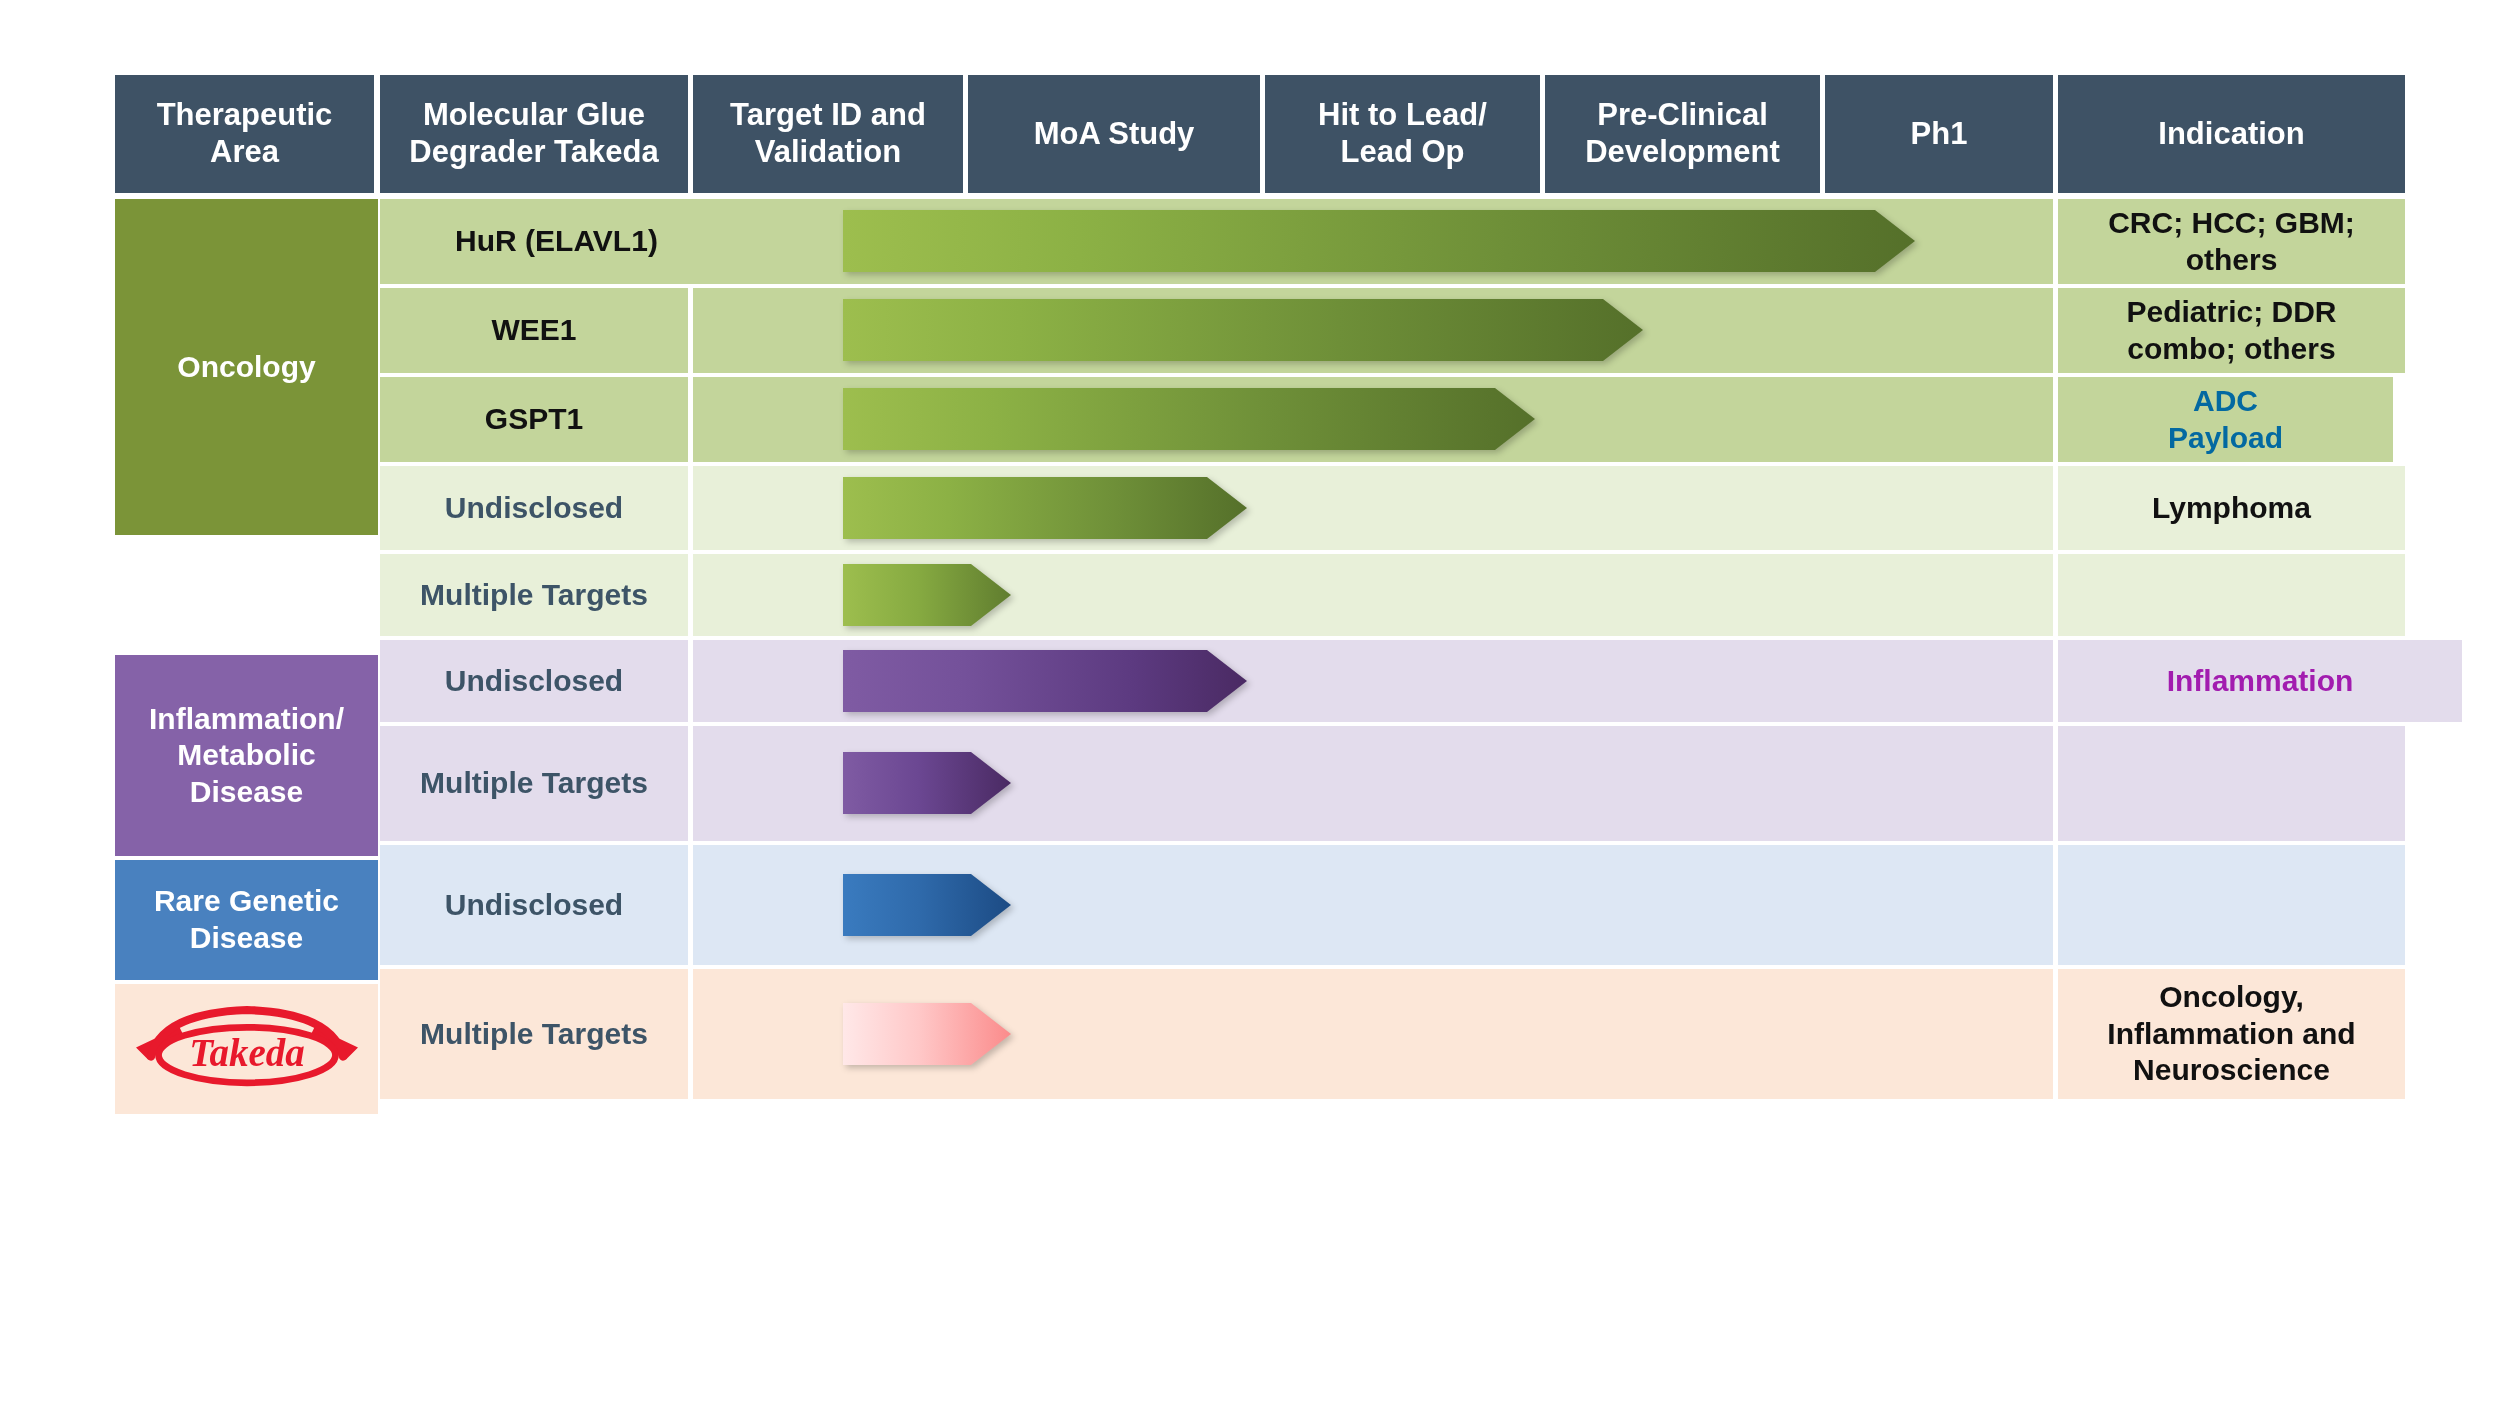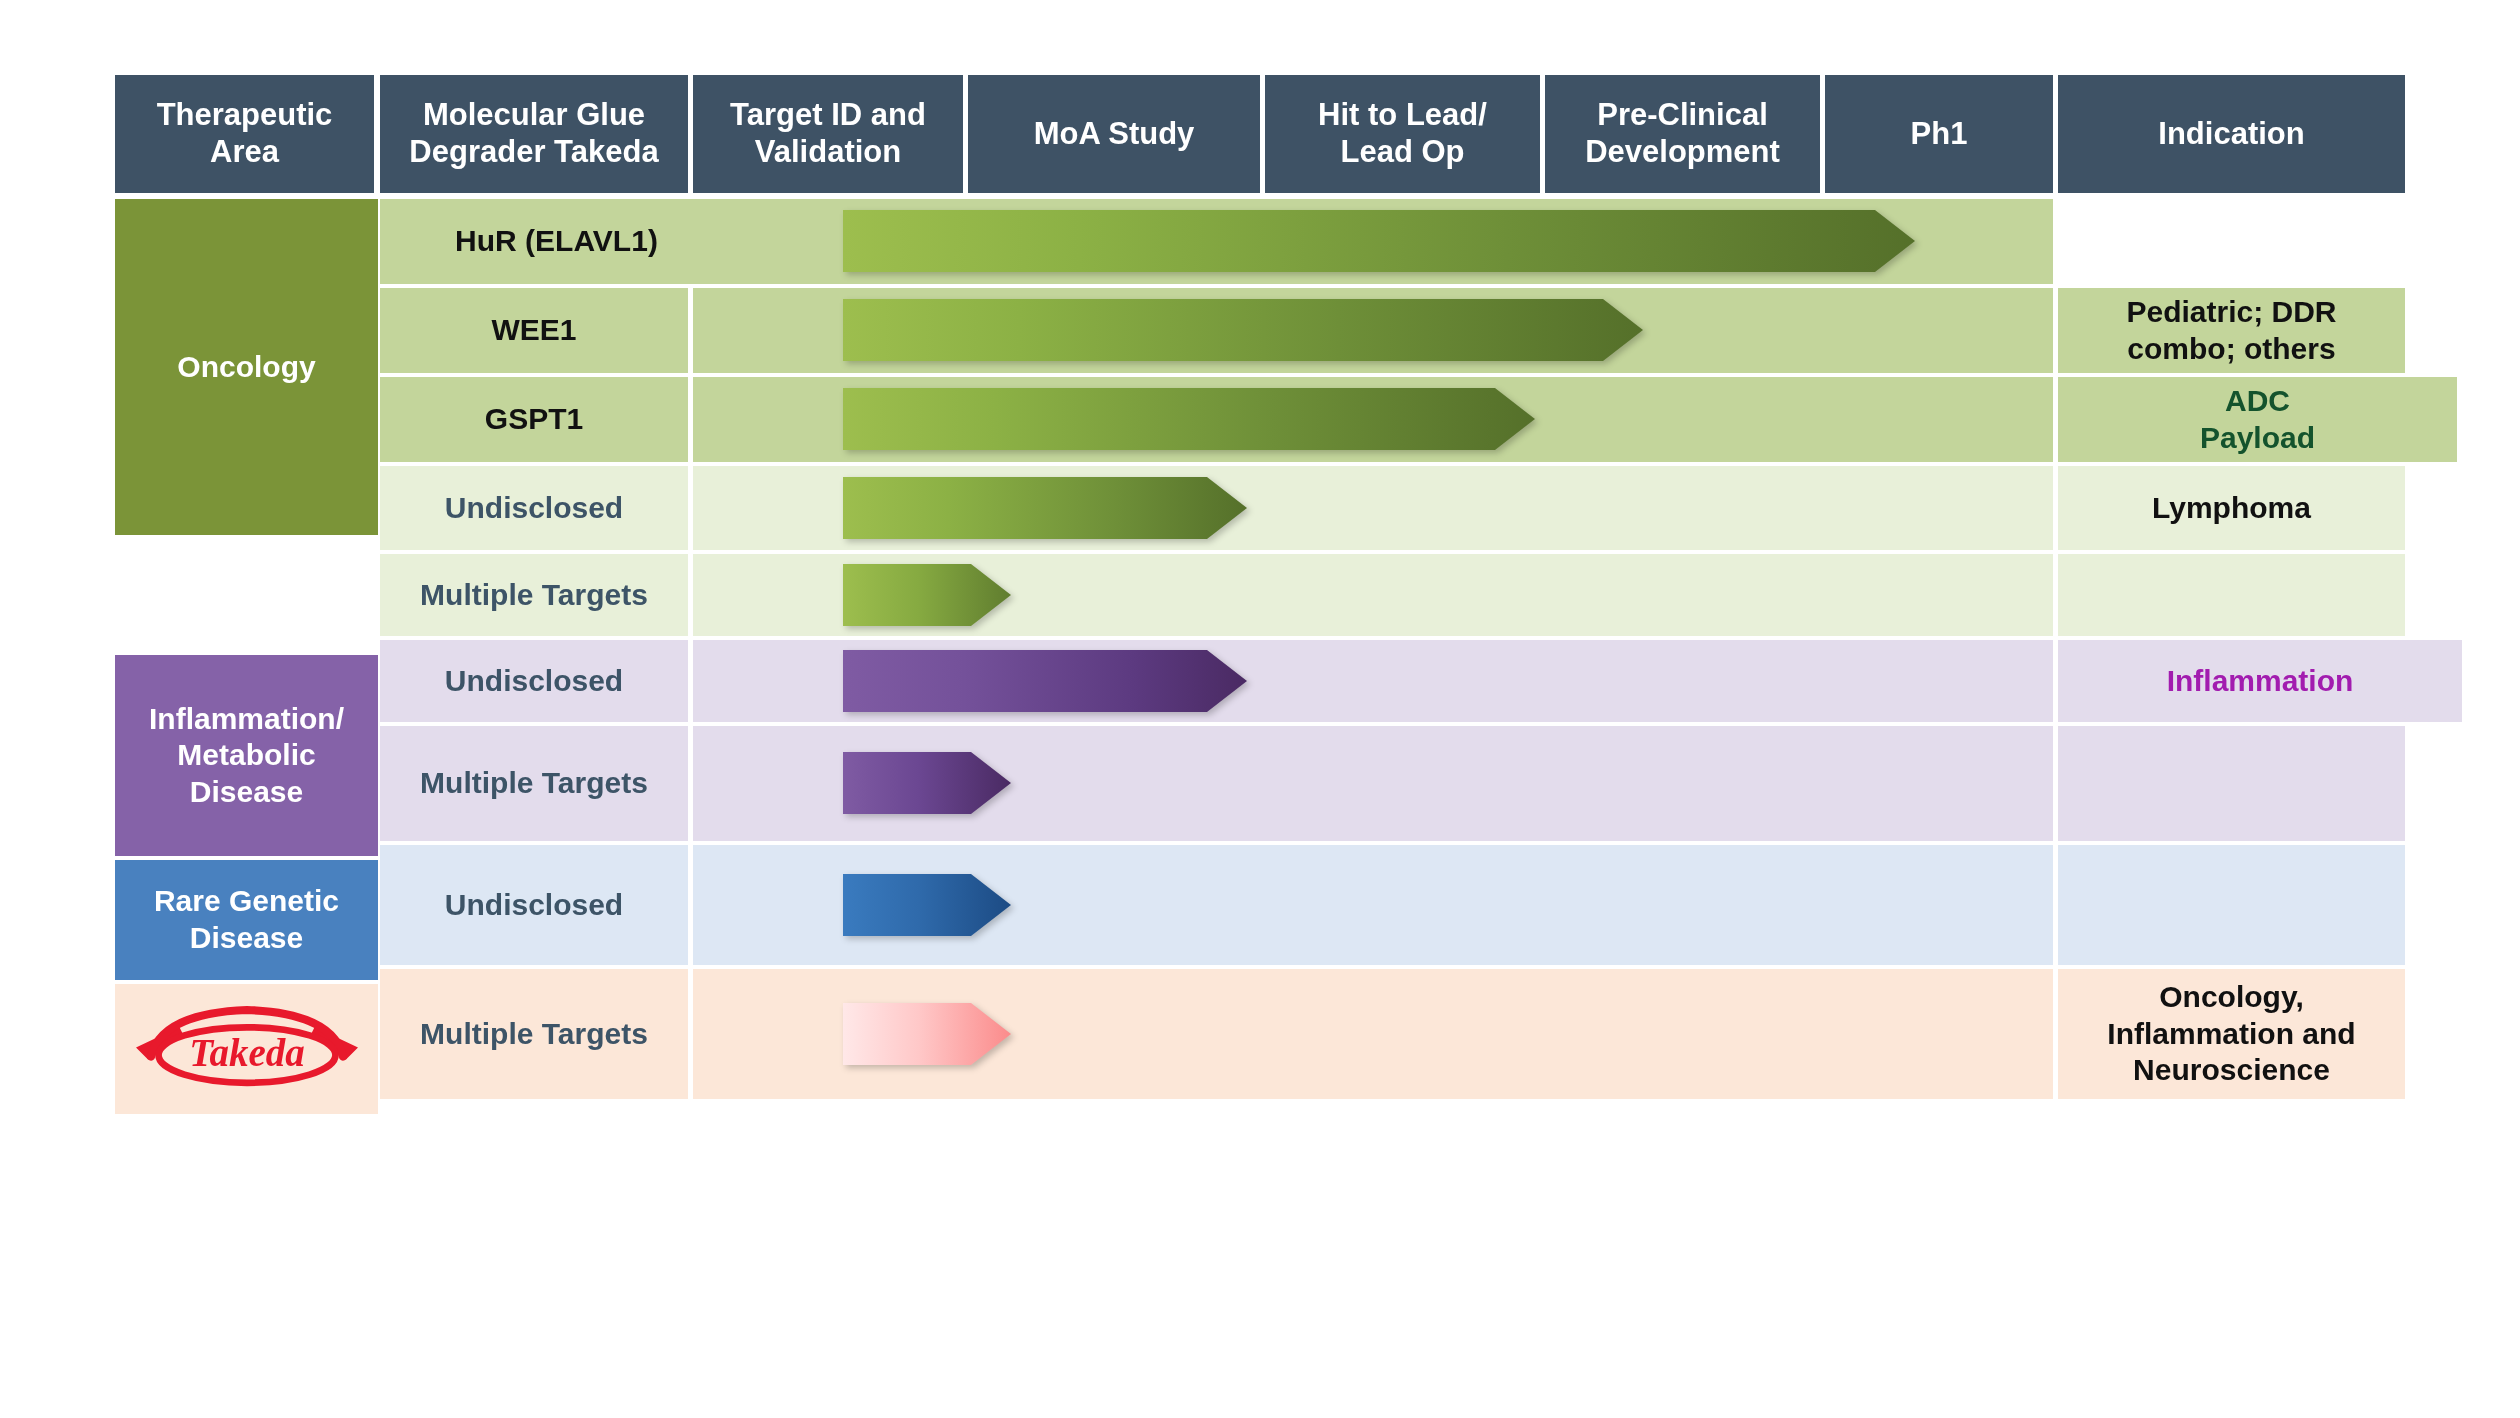--- a/index.html
+++ b/index.html
@@ -166,20 +166,26 @@
         <div class="cell" style="left:265px;width:353px;background:#c3d59b;color:#111111;">
           <span>HuR (ELAVL1)</span>
         </div>
         <div class="cell" style="left:578px;width:1360px;background:#c3d59b;">
           <div class="barwrap">
             <div class="bar" style="left:150px;top:11px;width:1072px;">
               <div class="shape" style="background:linear-gradient(90deg,#9dbe4e 0%,#8cb145 22%,#6e8f38 62%,#55702a 100%);"></div>
             </div>
           </div>
         </div>
+        <div class="cell" style="left:1943px;width:347px;background:#c3d59b;color:#111111;">
+          <span>
+            <span>CRC; HCC; GBM;</span><br>
+            <span>others</span>
+          </span>
+        </div>
       </div>
       <div style="height:4px;"></div>
 
       <div class="row" style="height:85px;">
         <div class="cell" style="left:265px;width:308px;background:#c3d59b;color:#111111;">
           <span>WEE1</span>
         </div>
         <div class="cell" style="left:578px;width:1360px;background:#c3d59b;">
           <div class="barwrap">
             <div class="bar" style="left:150px;top:11px;width:800px;">
@@ -200,21 +206,21 @@
         <div class="cell" style="left:265px;width:308px;background:#c3d59b;color:#111111;">
           <span>GSPT1</span>
         </div>
         <div class="cell" style="left:578px;width:1360px;background:#c3d59b;">
           <div class="barwrap">
             <div class="bar" style="left:150px;top:11px;width:692px;">
               <div class="shape" style="background:linear-gradient(90deg,#9dbe4e 0%,#8cb145 22%,#6e8f38 62%,#55702a 100%);"></div>
             </div>
           </div>
         </div>
-        <div class="cell" style="left:1943px;width:399px;background:#c3d59b;color:#14532d;">
+        <div class="cell" style="left:1943px;width:335px;background:#c3d59b;color:#0369a1;">
           <span>
             <span>ADC</span><br>
             <span>Payload</span>
           </span>
         </div>
       </div>
       <div style="height:4px;"></div>
 
       <div class="row" style="height:84px;">
         <div class="cell" style="left:265px;width:308px;background:#e8f0d9;color:#3d5467;">

